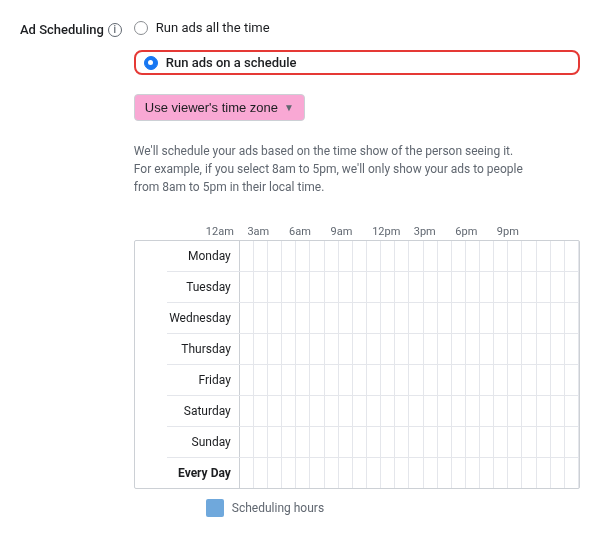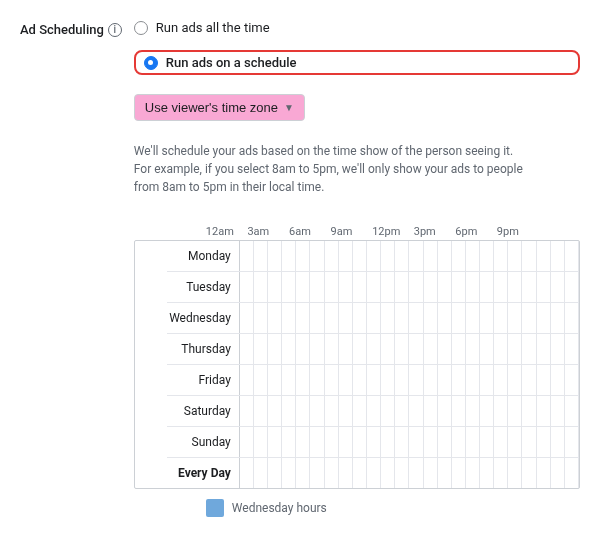--- a/index.html
+++ b/index.html
@@ -507,17 +507,17 @@
               <div class="cell"></div>
               <div class="cell"></div>
               <div class="cell"></div>
               <div class="cell"></div>
           </div>
         </div>
       </div>
 
       <div class="legend">
         <div class="legend-box"></div>
-        <span class="legend-text">Wednesday hours</span>
+        <span class="legend-text">Scheduling hours</span>
       </div>
     </div>
   </div>
 </div>
 
 </body></html>

